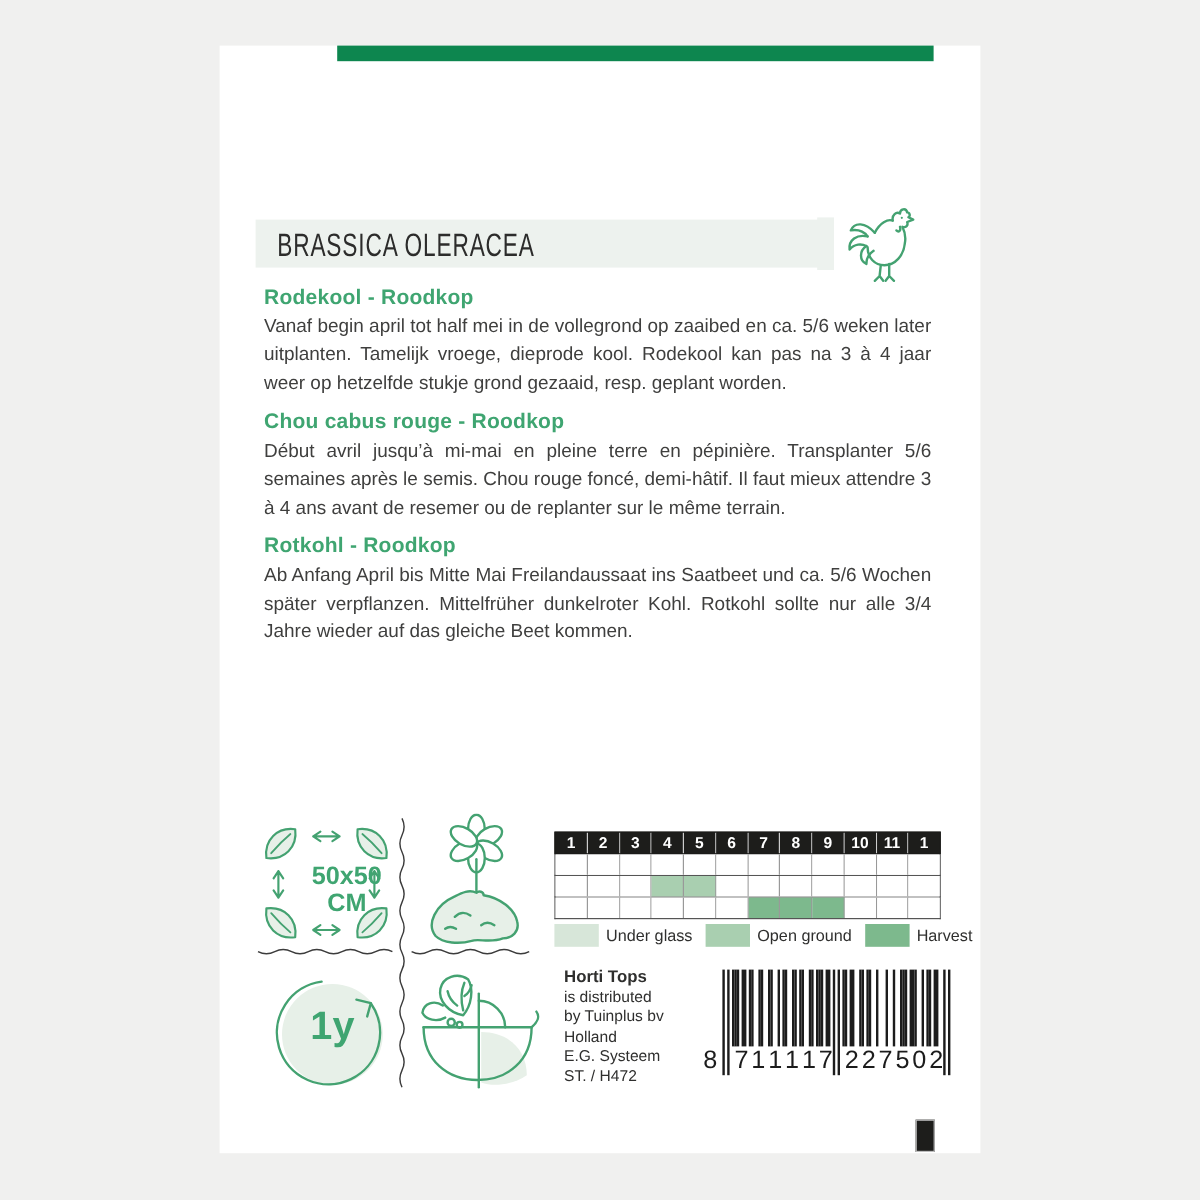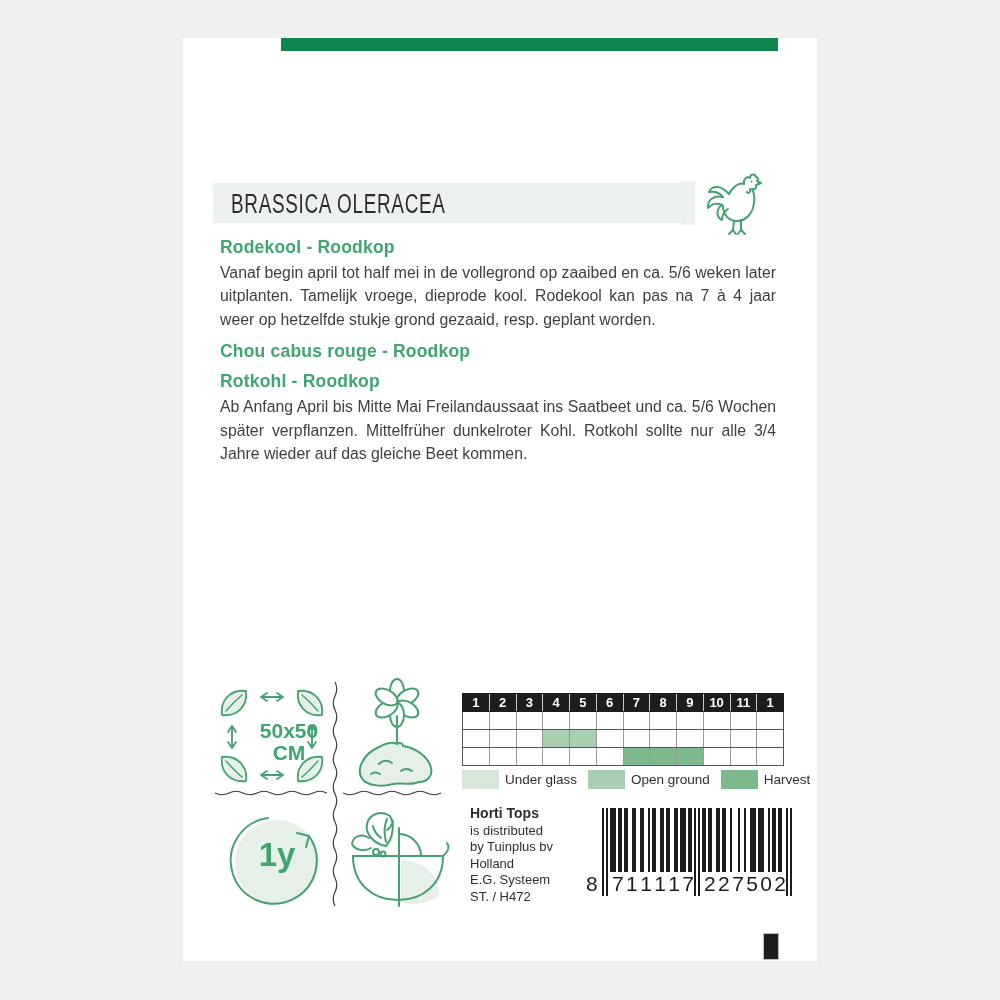--- a/index.html
+++ b/index.html
@@ -115,24 +115,25 @@
 
         <path d="M31,53 L30,62 M30,62 L26,66 M30,62 L33,66"></path>
         <path d="M38,52 L38,62 M38,62 L35,66 M38,62 L42,66"></path>
       </g>
     </svg>
   </div>
 
   <div class="sections">
     <div class="section">
       <h3>Rodekool - Roodkop</h3>
-      <p>Vanaf begin april tot half mei in de vollegrond op zaaibed en ca. 5/6 weken later uitplanten. Tamelijk vroege, dieprode kool. Rodekool kan pas na 7 à 4 jaar weer op hetzelfde stukje grond gezaaid, resp. geplant worden.</p>
+      <p>Vanaf begin april tot half mei in de vollegrond op zaaibed en ca. 5/6 weken later uitplanten. Tamelijk vroege, dieprode kool. Rodekool kan pas na 3 à 4 jaar weer op hetzelfde stukje grond gezaaid, resp. geplant worden.</p>
     </div>
     <div class="section">
       <h3>Chou cabus rouge - Roodkop</h3>
+      <p>Début avril jusqu’à mi-mai en pleine terre en pépinière. Transplanter 5/6 semaines après le semis. Chou rouge foncé, demi-hâtif. Il faut mieux attendre 3 à 4 ans avant de resemer ou de replanter sur le même terrain.</p>
     </div>
     <div class="section">
       <h3>Rotkohl - Roodkop</h3>
       <p>Ab Anfang April bis Mitte Mai Freilandaussaat ins Saatbeet und ca. 5/6 Wochen später verpflanzen. Mittelfrüher dunkelroter Kohl. Rotkohl sollte nur alle 3/4 Jahre wieder auf das gleiche Beet kommen.</p>
     </div>
   </div>
 
   <div class="divider" style="left:148px;top:642px;">
     <svg width="8" height="236" viewBox="0 0 8 236">
       <path d="M4,2 q3.5,7 0,14 t0,14 t0,14 t0,14 t0,14 t0,14 t0,14 t0,14 t0,14 t0,14 t0,14 t0,14 t0,14 t0,14 t0,14 t0,14" fill="none" stroke="#3c3c3c" stroke-width="1.2"></path>

